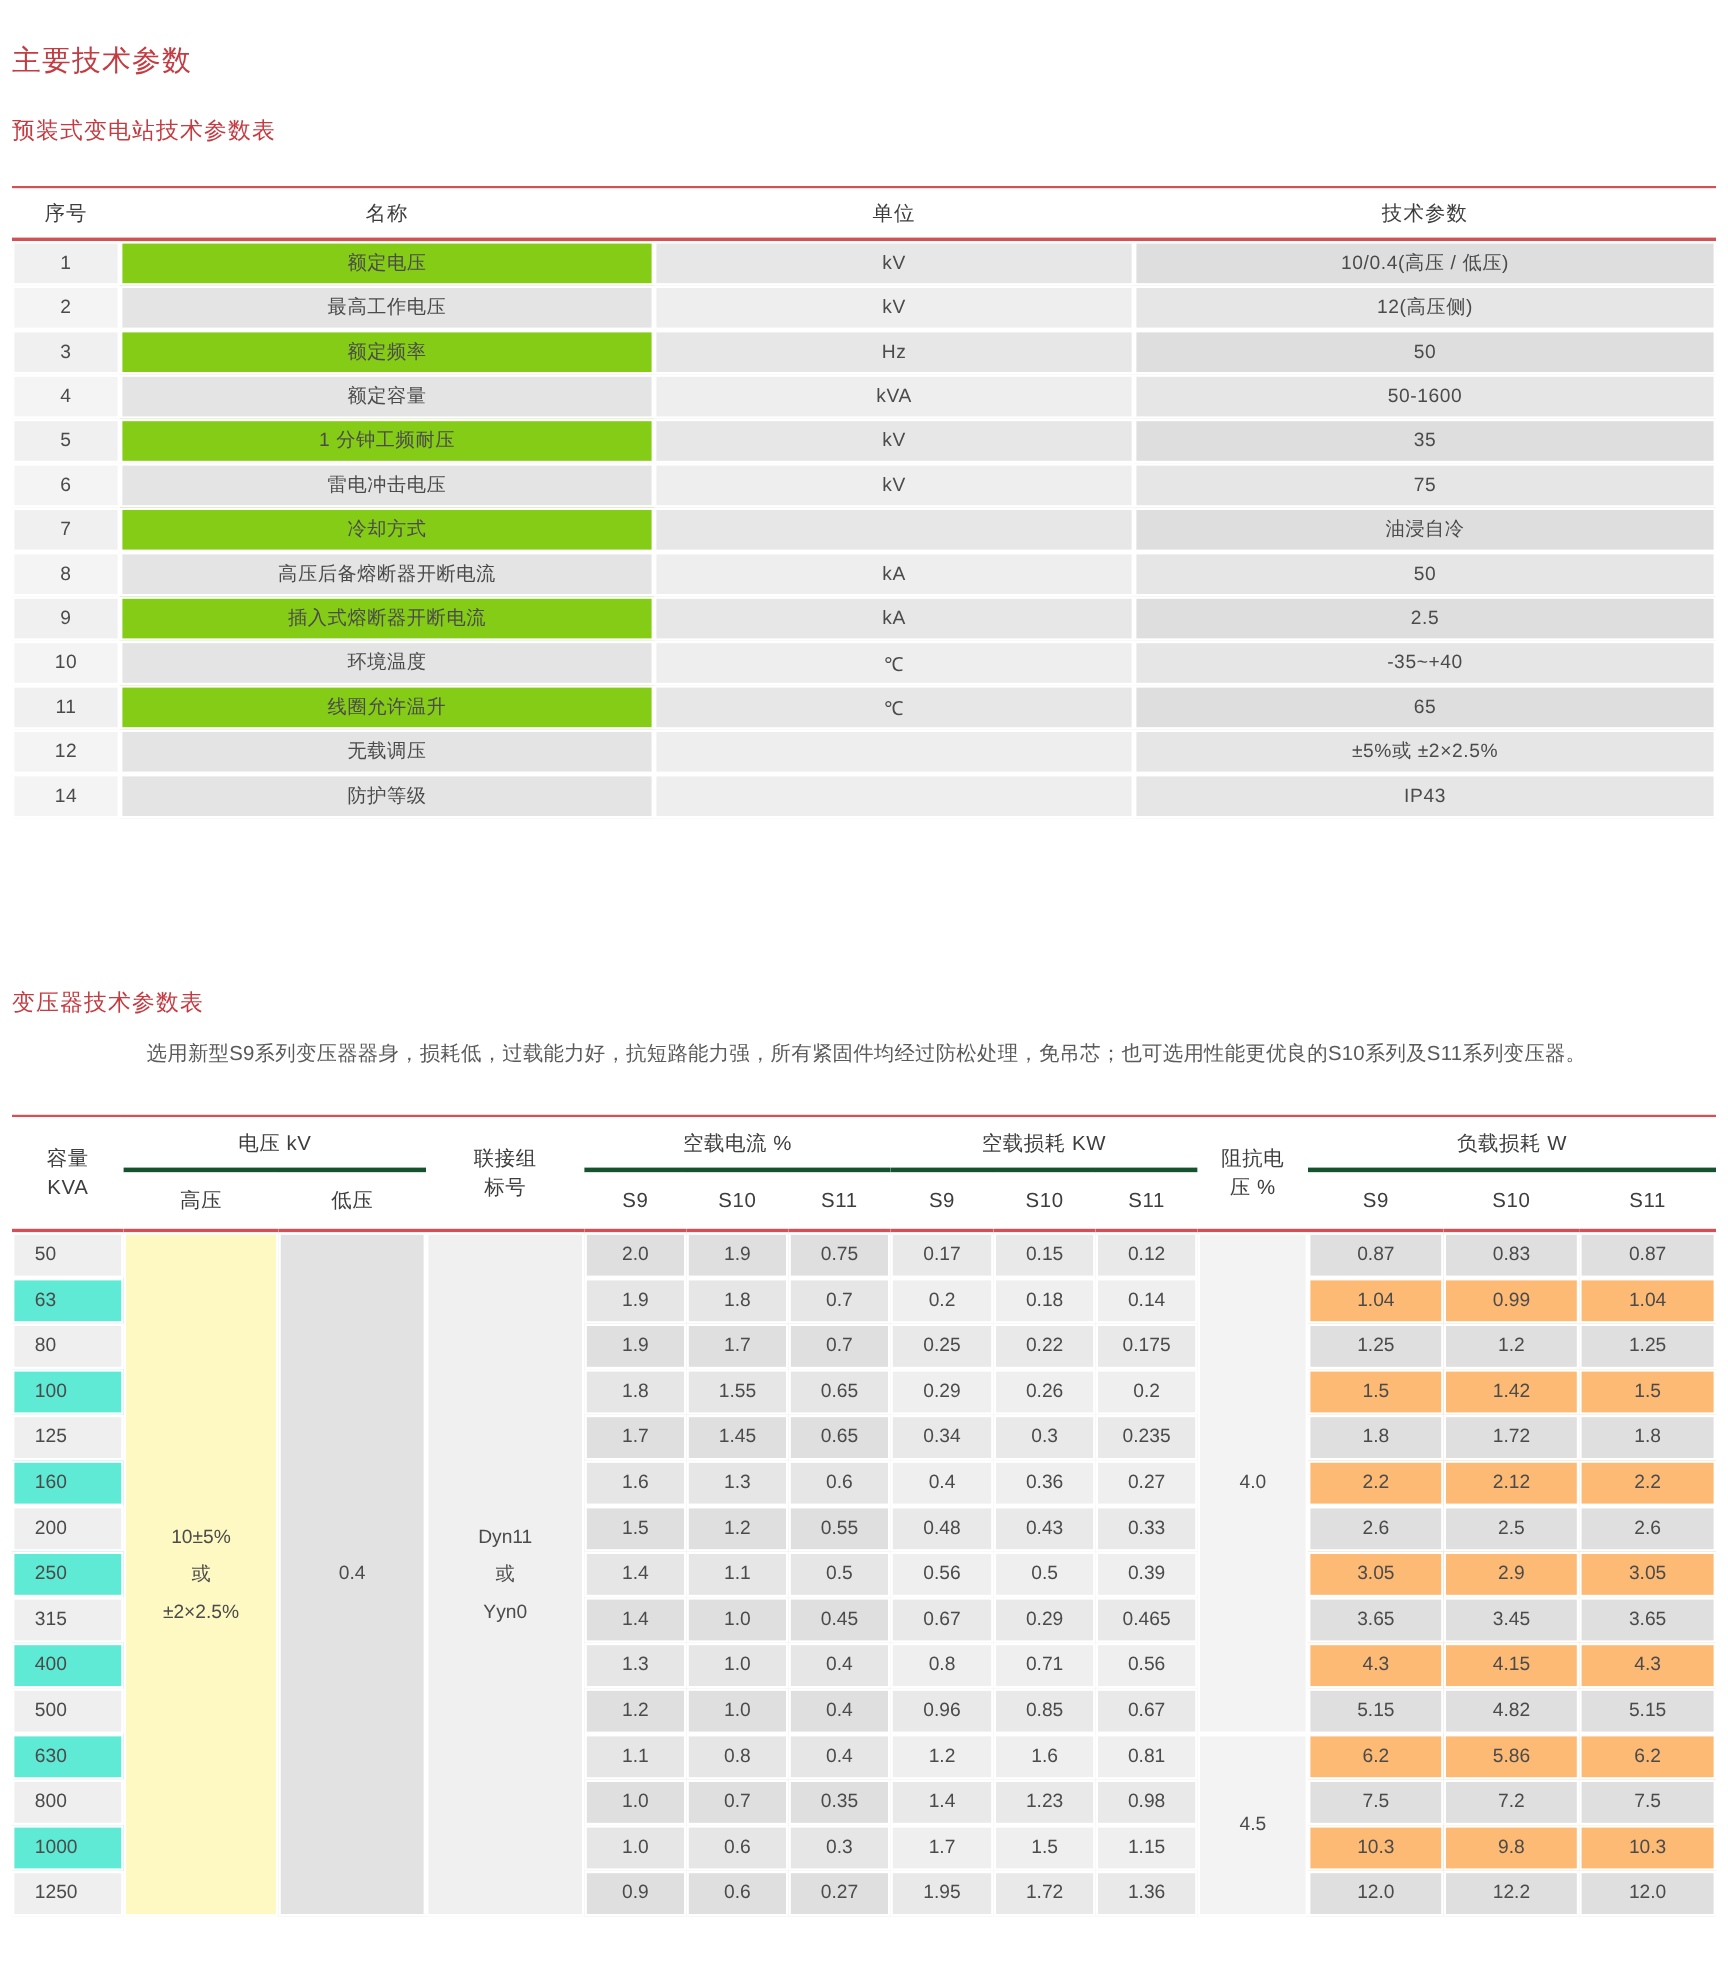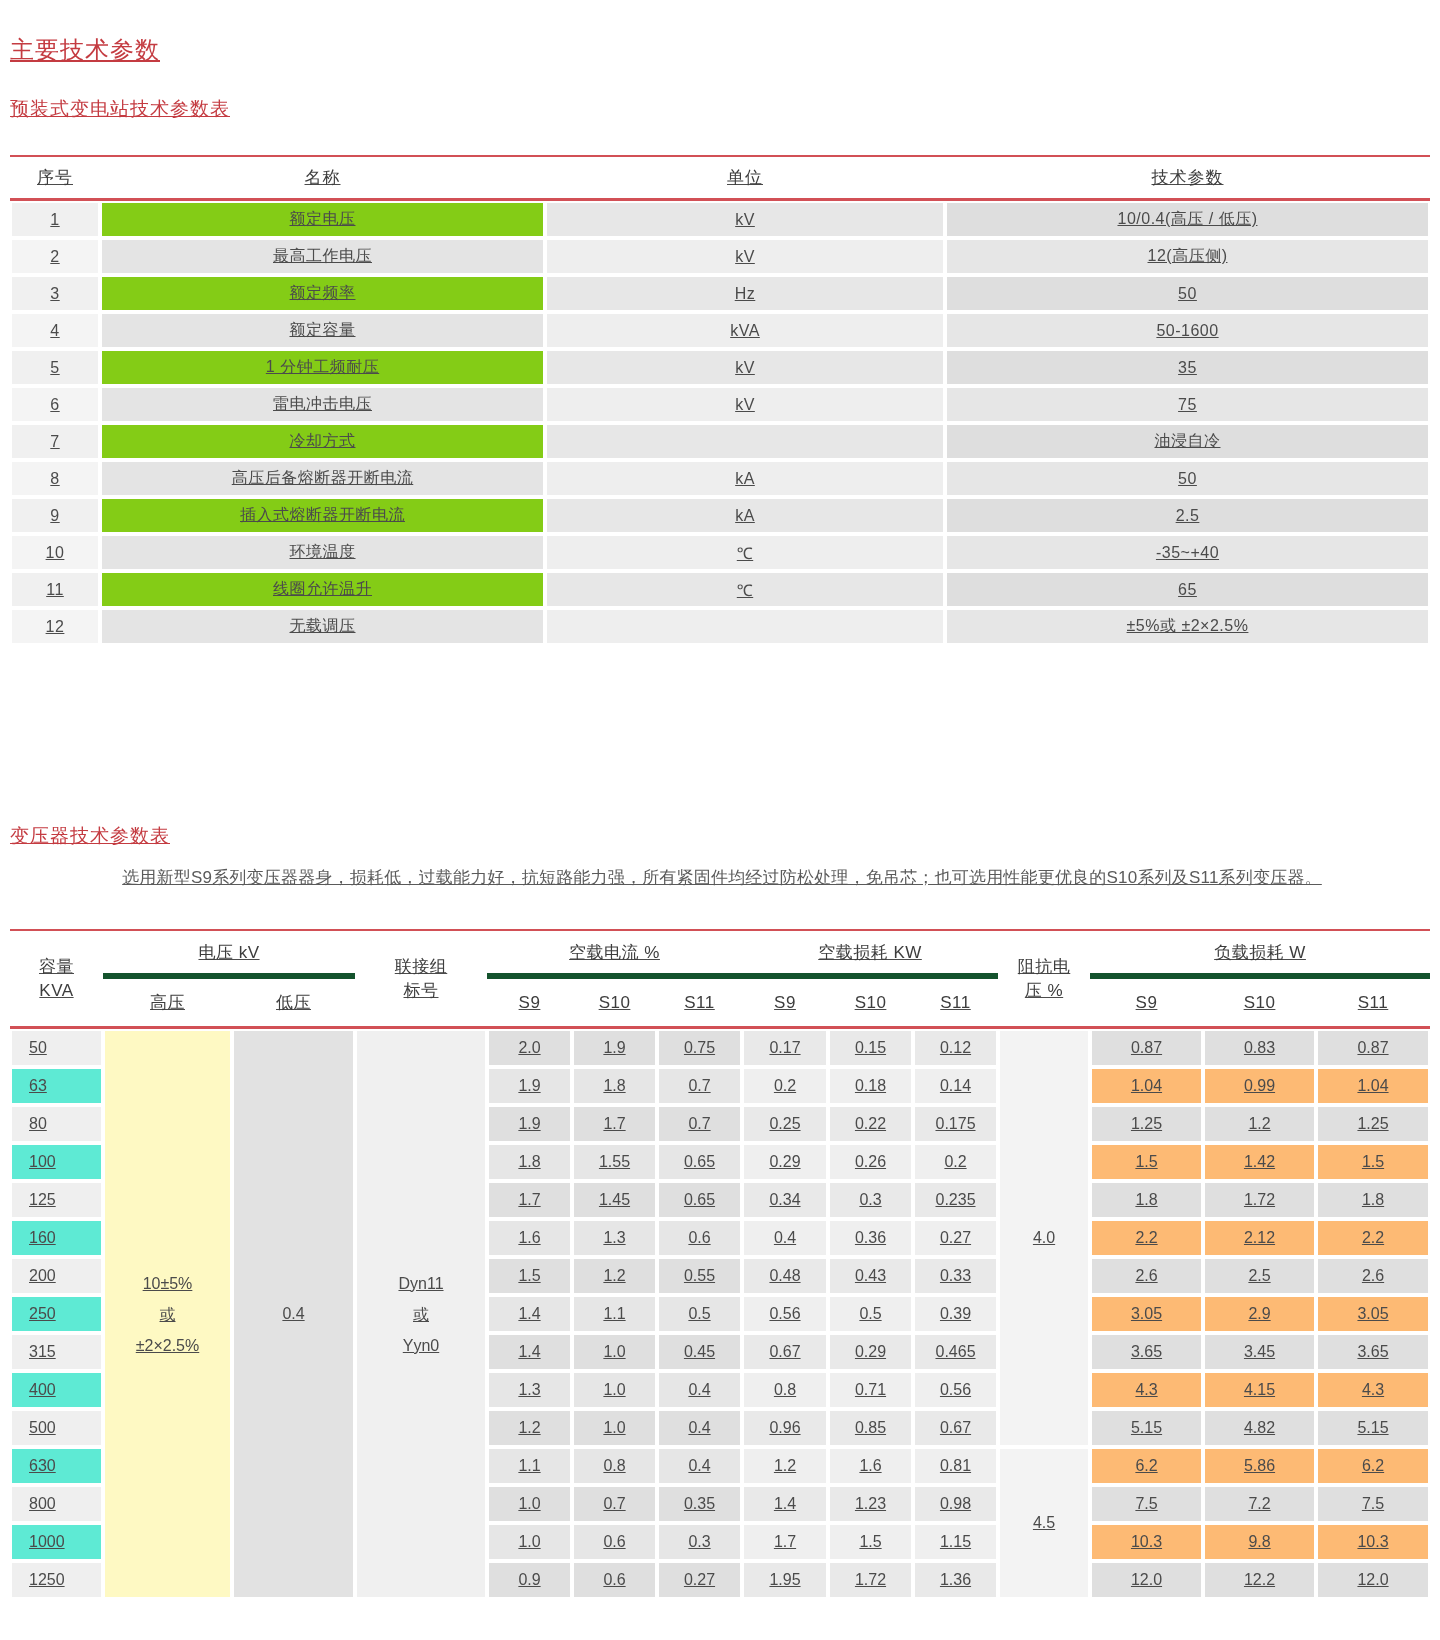--- a/index.html
+++ b/index.html
@@ -4,21 +4,21 @@
 <style>
   html,body{margin:0;padding:0;background:#ffffff;}
   .page{
     position:relative;
     width:1440px;height:1640px;
     background:#ffffff;
     font-family:"Liberation Sans",sans-serif;
     color:#4b4b4b;
     overflow:hidden;
   }
-  .abs{position:absolute;text-decoration:underline;}
+  .abs{position:absolute;}
   .main-title{left:10px;top:34px;font-size:24px;color:#c43b41;letter-spacing:1px;}
   .sub-title{left:10px;top:96px;font-size:19px;color:#c43b41;letter-spacing:1px;}
   .sec2-title{left:10px;top:823px;font-size:19px;color:#c43b41;letter-spacing:1px;}
   .desc{left:10px;top:866px;width:1424px;font-size:17px;color:#5a5a5a;letter-spacing:0.2px;text-align:center;}
 
   .redline{height:2px;background:#d25056;width:100%;}
 
   table{border-collapse:separate;border-spacing:0;table-layout:fixed;width:1420px;}
   th,td{padding:0;text-align:center;font-weight:normal;}
 
@@ -41,21 +41,21 @@
   .t1 tr.odd  .c-val{background:#dedede}
   .t1 tr.even .c-val{background:#e6e6e6}
 
   
   .t2-wrap{left:10px;top:929px;width:1420px;}
   .t2 thead th{
     background:#ffffff;font-size:17px;color:#3d3d3d;vertical-align:middle;letter-spacing:0.5px;
   }
   .t2 thead tr.rowA th{height:42px;}
   .t2 thead tr.rowB th{height:47px;margin-top:14px;}
-  .t2 thead th.group{border-bottom:6px solid #14532d;}
+  .t2 thead th.group{border-bottom:4px solid #14532d;}
   .t2 thead th.hline{border-bottom:3px solid #d25056;}
   .t2 thead th.twoline div{line-height:24px;}
   .t2 td{
     height:34px;font-size:16px;color:#4b4b4b;vertical-align:middle;
     border:2px solid #ffffff;
   }
   .t2 .c-kva{text-align:left;padding-left:17px;}
   .t2 tr.odd  .c-kva{background:#efefef}
   .t2 tr.even .c-kva{background:#5eead4}
   .t2 .c-hv{background:#fef9c3;line-height:31px;}
@@ -159,20 +159,26 @@
             <td class="c-no">11</td>
             <td class="c-name">线圈允许温升</td>
             <td class="c-unit">℃</td>
             <td class="c-val">65</td>
           </tr>
           <tr class="even">
             <td class="c-no">12</td>
             <td class="c-name">无载调压</td>
             <td class="c-unit"></td>
             <td class="c-val">±5%或 ±2×2.5%</td>
+          </tr>
+          <tr class="even">
+            <td class="c-no">14</td>
+            <td class="c-name">防护等级</td>
+            <td class="c-unit"></td>
+            <td class="c-val">IP43</td>
           </tr>
         </tbody>
     </table>
   </div>
 
   <div class="abs sec2-title">变压器技术参数表</div>
   <div class="abs desc">选用新型S9系列变压器器身，损耗低，过载能力好，抗短路能力强，所有紧固件均经过防松处理，免吊芯；也可选用性能更优良的S10系列及S11系列变压器。</div>
 
   <div class="abs t2-wrap">
     <div class="redline"></div>

